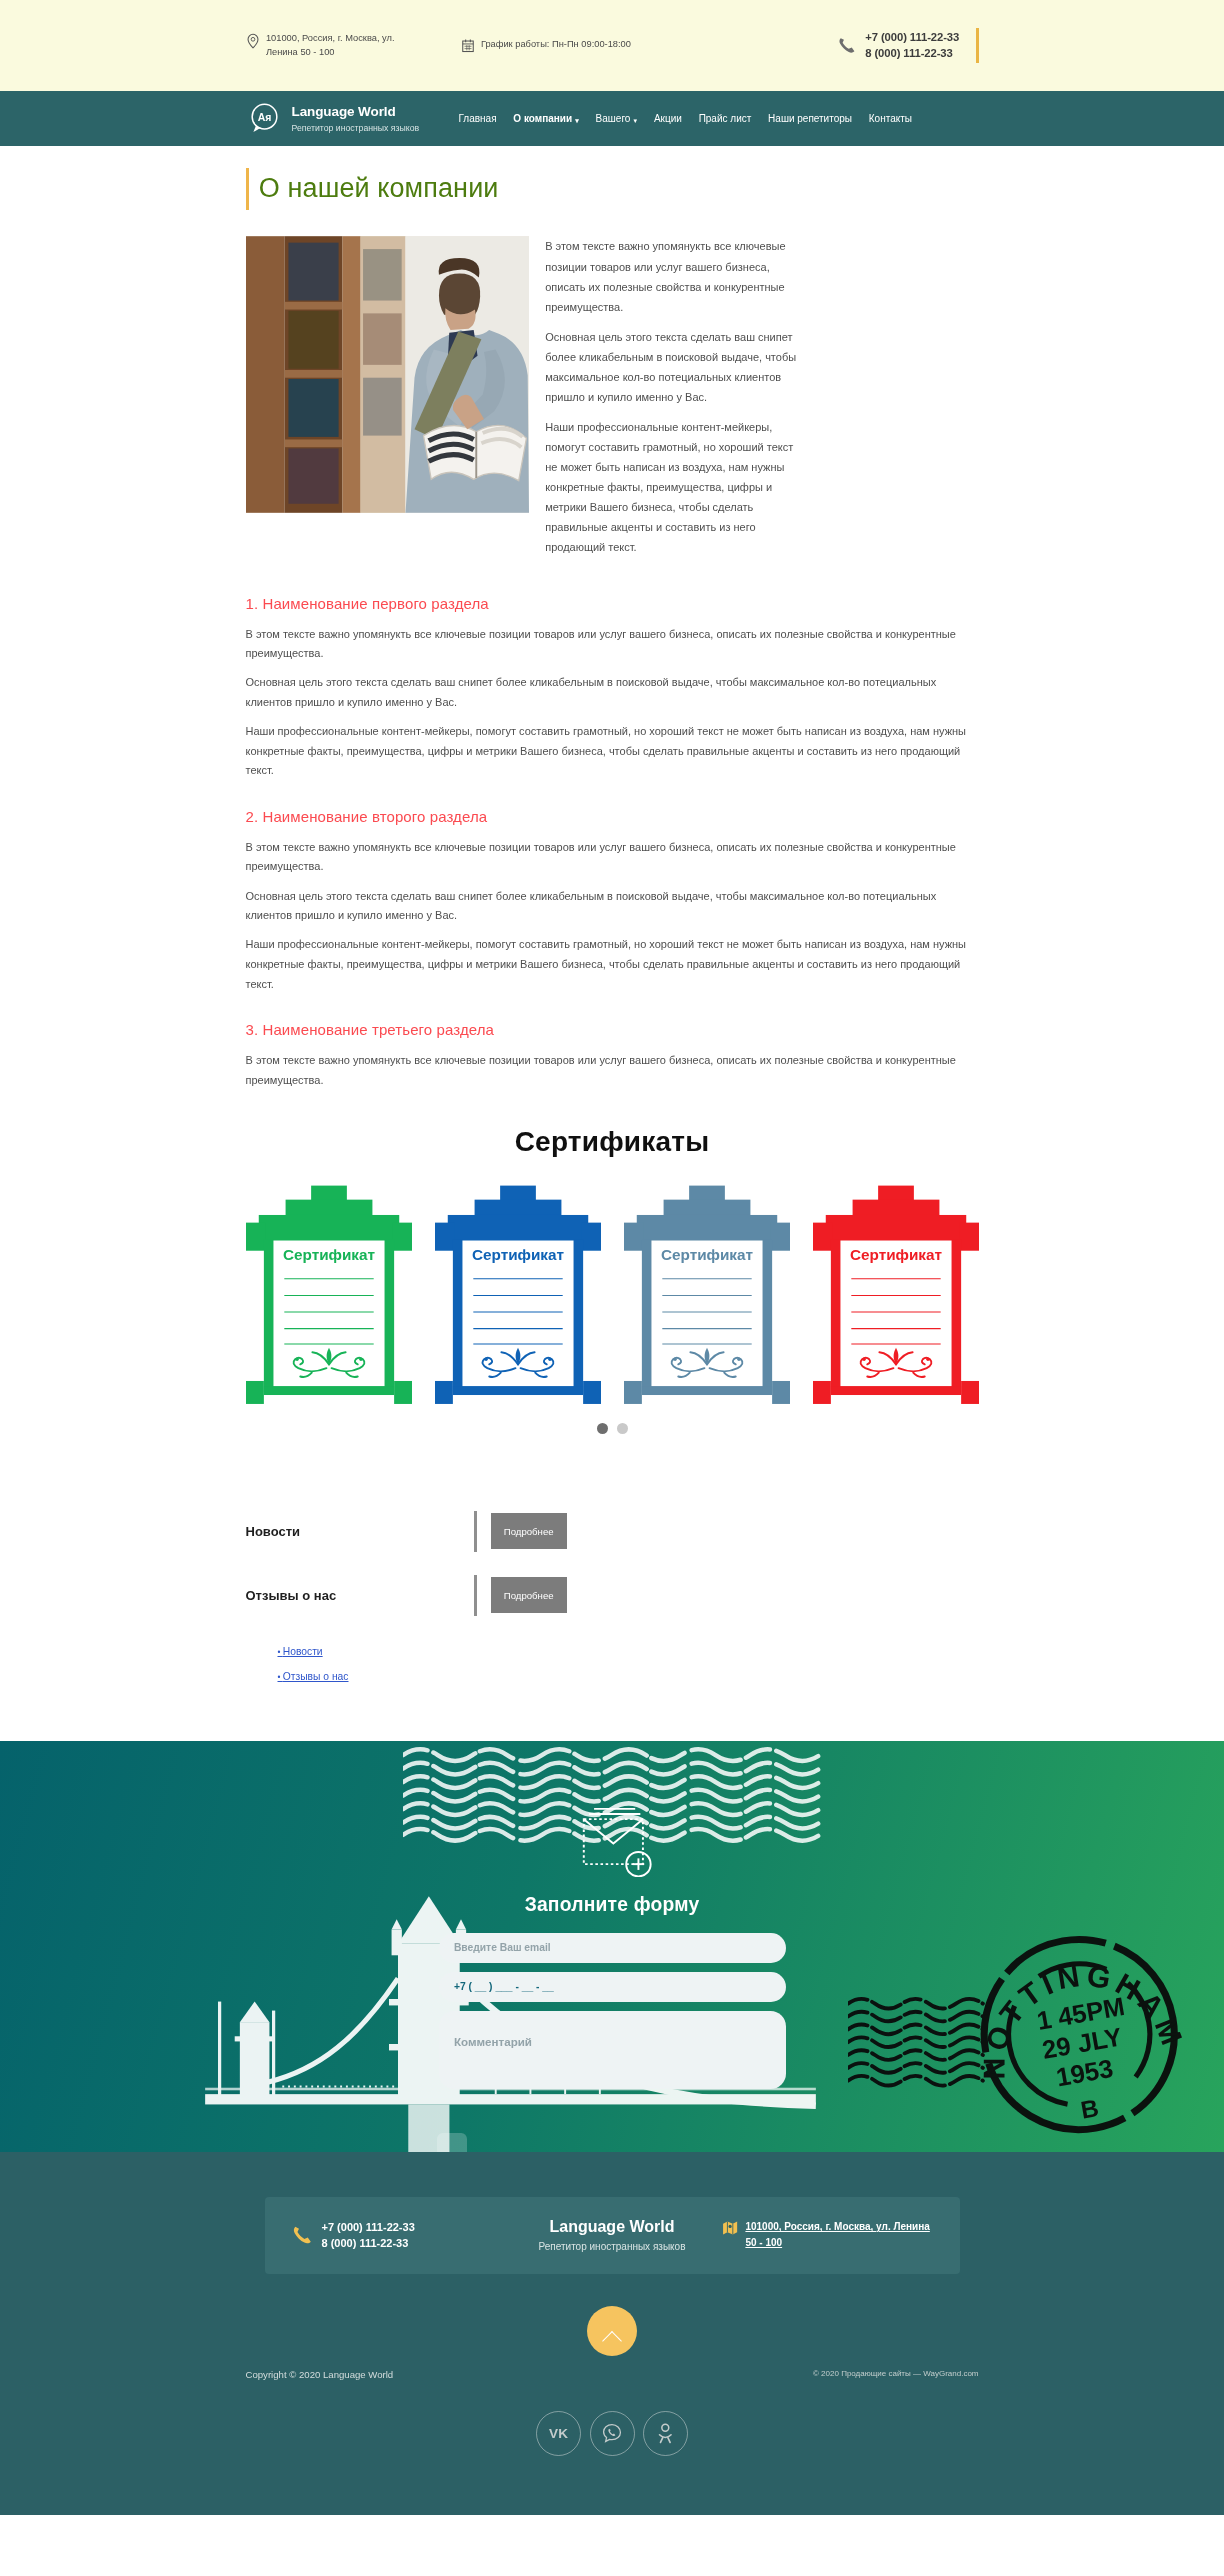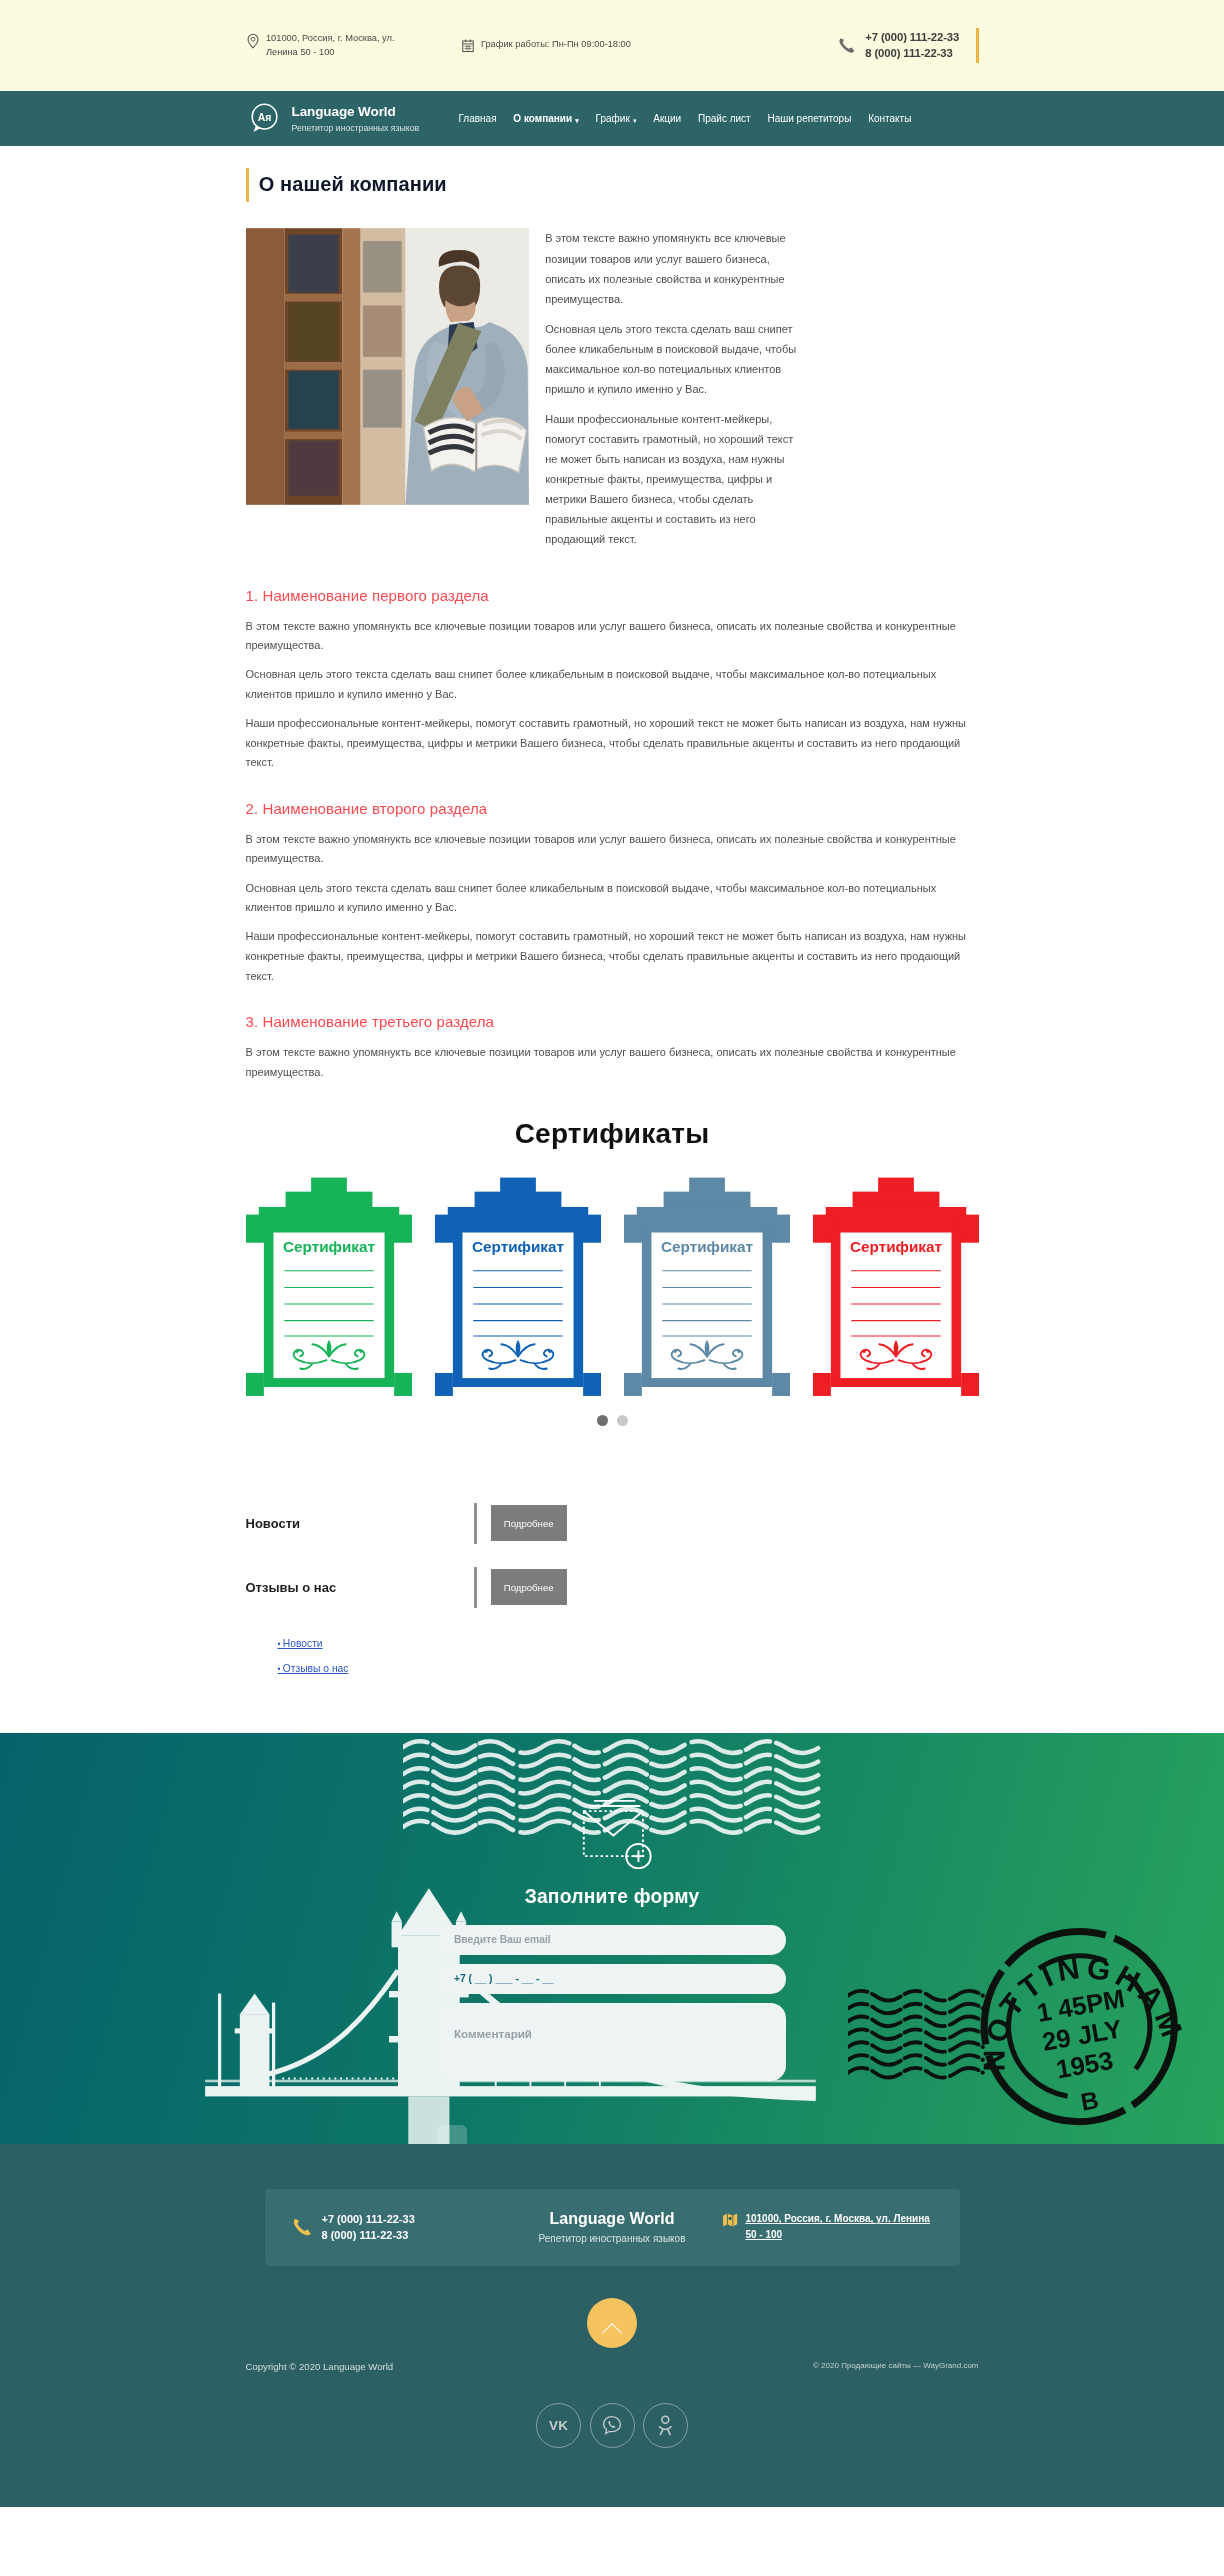--- a/index.html
+++ b/index.html
@@ -27,21 +27,21 @@
   .logo-badge { width:37px; height:37px; position:relative; }
   .logo-text .brand { color:#fff; font-size:13.5px; font-weight:700; letter-spacing:-0.1px; }
   .logo-text .tagline { color:#d7e4e4; font-size:8.7px; margin-top:3.2px; }
   .menu { display:flex; align-items:center; margin-left:31px; }
   .menu a { color:#fff; text-decoration:none; font-size:10px; padding:6.4px 8.4px; white-space:nowrap; display:flex; align-items:center; gap:3.2px; }
   .menu a.active { font-weight:700; }
   .chev::after { content:"▾"; font-size:7px; position:relative; top:0.6px; }
 
   
   .main { padding:22px 0 45px; }
-  h1.page-title { font-size:20px; font-weight:700; color:#0f172a; letter-spacing:0.1px;
+  h1.page-title { font-size:27px; font-weight:400; color:#4d7c0f; letter-spacing:0.1px;
                   border-left:3.2px solid #efb54a; padding:5.1px 0 6.4px 10.3px; margin-bottom:26px; }
 
   .about-row { display:flex; gap:16.7px; margin-bottom:14px; }
   .about-photo { width:283px; height:277px; flex:0 0 auto; position:relative; overflow:hidden; background:#e9e4da; }
   .about-text { width:259px; font-size:11px; line-height:1.82; color:#4f4f4f; }
   .about-text p { margin-bottom:10.3px; }
 
   .section-h { color:#fb4a50; font-size:15px; font-weight:500; margin:27px 0 13px; letter-spacing:0.1px; }
   .section p { font-size:11px; line-height:1.78; color:#4f4f4f; margin-bottom:9.6px; max-width:724px; }
 
@@ -202,21 +202,21 @@
         <div class="tagline">Репетитор иностранных языков</div>
       </div>
     </div>
     <div class="menu">
       <a href="#">Главная</a>
       <a href="#" class="active">
           <span>О компании</span>
           <span class="chev"></span>
         </a>
       <a href="#">
-          <span>График</span>
+          <span>Вашего</span>
           <span class="chev"></span>
         </a>
       <a href="#">Акции</a>
       <a href="#">Прайс лист</a>
       <a href="#">Наши репетиторы</a>
       <a href="#">Контакты</a>
     </div>
   </div>
 </nav>
 

